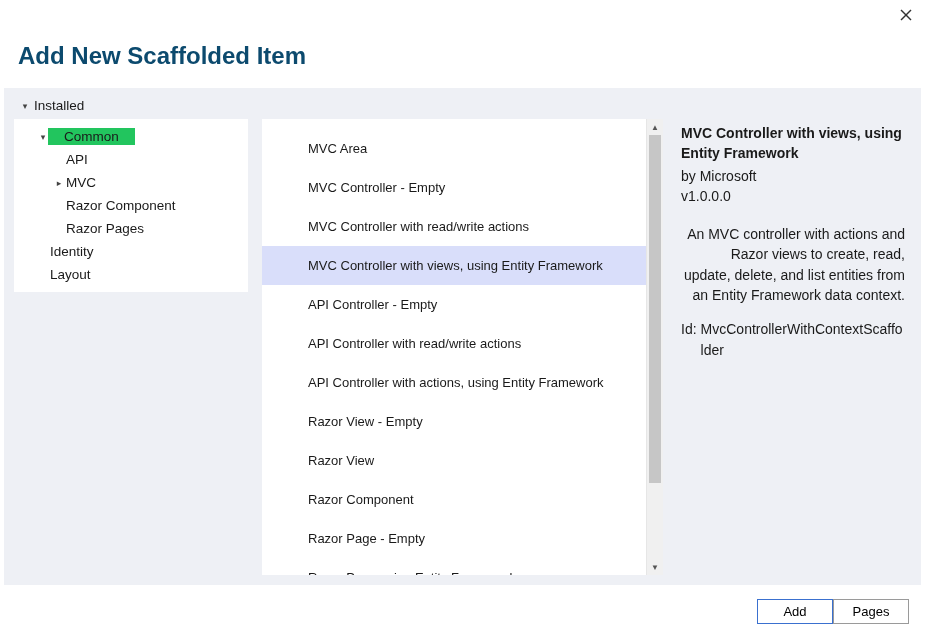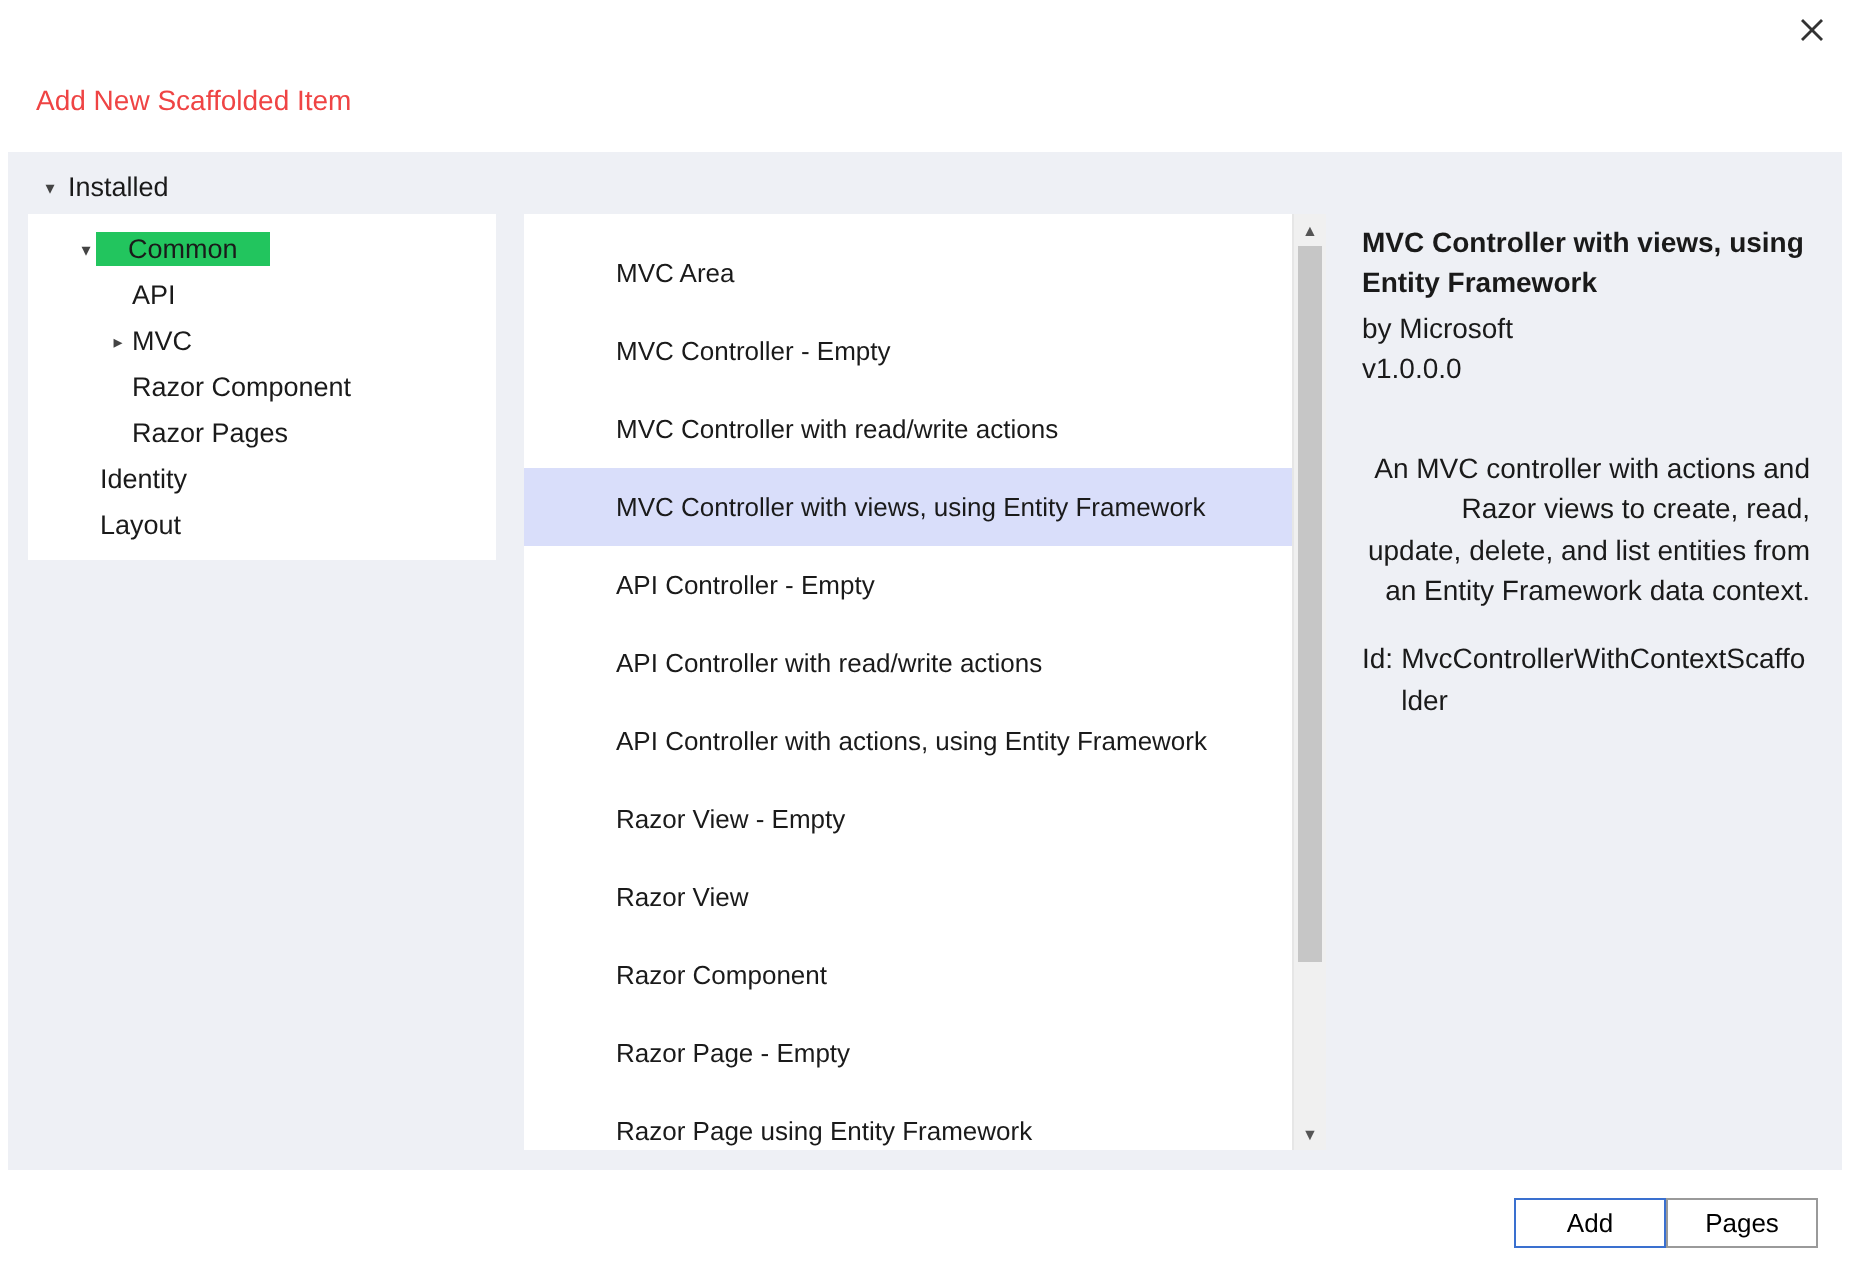--- a/index.html
+++ b/index.html
@@ -28,23 +28,23 @@
       align-items: center;
       justify-content: center;
       cursor: pointer;
       font-size: 15px;
       color: #333;
     }
     .title-row {
       padding: 14px 18px 18px 18px;
     }
     .title-row h1 {
-      font-size: 14px;
-      font-weight: 400;
-      color: #ef4444;
+      font-size: 24px;
+      font-weight: 700;
+      color: #0c4a6e;
     }
     .main-region {
       flex: 1;
       background: #eef0f5;
       margin: 0 4px 0 4px;
       padding: 8px 10px 10px 10px;
       display: flex;
       flex-direction: column;
       min-height: 0;
     }
@@ -154,21 +154,21 @@
       line-height: 1.45;
     }
     .right-panel .rtitle {
       font-weight: 700;
       margin-bottom: 2px;
     }
     .right-panel .rby {
       margin-bottom: 0;
     }
     .right-panel .rver {
-      margin-bottom: 30px;
+      margin-bottom: 18px;
     }
     .right-panel .rdesc {
       margin-bottom: 14px;
       text-align: right;
     }
     .right-panel .rid-row {
       display: flex;
       gap: 4px;
       margin-top: 12px;
     }

